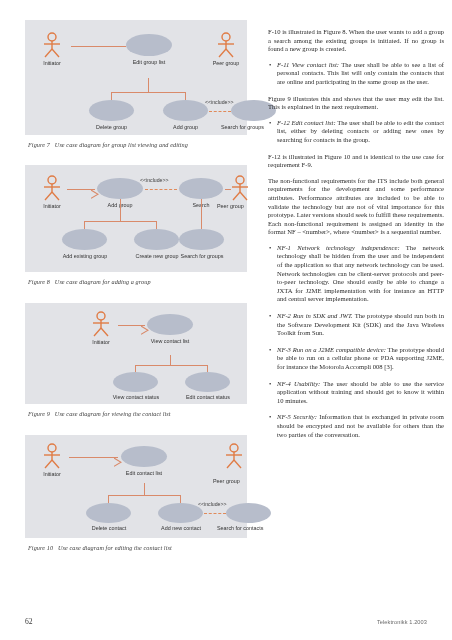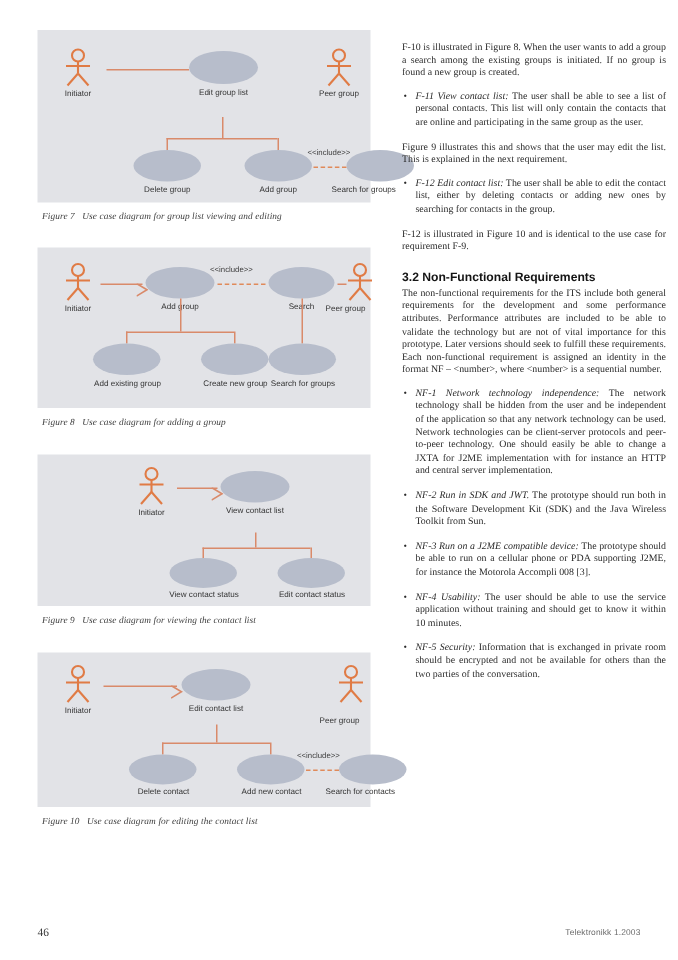--- a/index.html
+++ b/index.html
@@ -367,21 +367,20 @@
 
     <p class="para">Figure 9 illustrates this and shows that the user may edit the list. This is explained in the next requirement.</p>
 
     <div class="bullet">
       <span class="dot">•</span>
       <i>F-12 Edit contact list:</i><span> The user shall be able to edit the contact list, either by deleting contacts or adding new ones by searching for contacts in the group.</span>
     </div>
 
     <p class="para">F-12 is illustrated in Figure 10 and is identical to the use case for requirement F-9.</p>
 
-    <h2 class="sect">3.2  Non-Functional Requirements</h2>
 
     <p class="para">The non-functional requirements for the ITS include both general requirements for the development and some performance attributes. Performance attributes are included to be able to validate the technology but are not of vital importance for this prototype. Later versions should seek to fulfill these requirements. Each non-functional requirement is assigned an identity in the format NF – &lt;number&gt;, where &lt;number&gt; is a sequential number.</p>
 
     <div class="bullet">
       <span class="dot">•</span>
       <i>NF-1 Network technology independence:</i><span> The network technology shall be hidden from the user and be independent of the application so that any network technology can be used. Network technologies can be client-server protocols and peer-to-peer technology. One should easily be able to change a JXTA for J2ME implementation with for instance an HTTP and central server implementation.</span>
     </div>
 
     <div class="bullet">
       <span class="dot">•</span>
@@ -398,16 +397,16 @@
       <i>NF-4 Usability:</i><span> The user should be able to use the service application without training and should get to know it within 10 minutes.</span>
     </div>
 
     <div class="bullet">
       <span class="dot">•</span>
       <i>NF-5 Security:</i><span> Information that is exchanged in private room should be encrypted and not be available for others than the two parties of the conversation.</span>
     </div>
 
   </div>
 
-  <div class="folio">46</div>
+  <div class="folio">62</div>
   <div class="journal">Telektronikk 1.2003</div>
 
 </div>
 
 </body></html>

